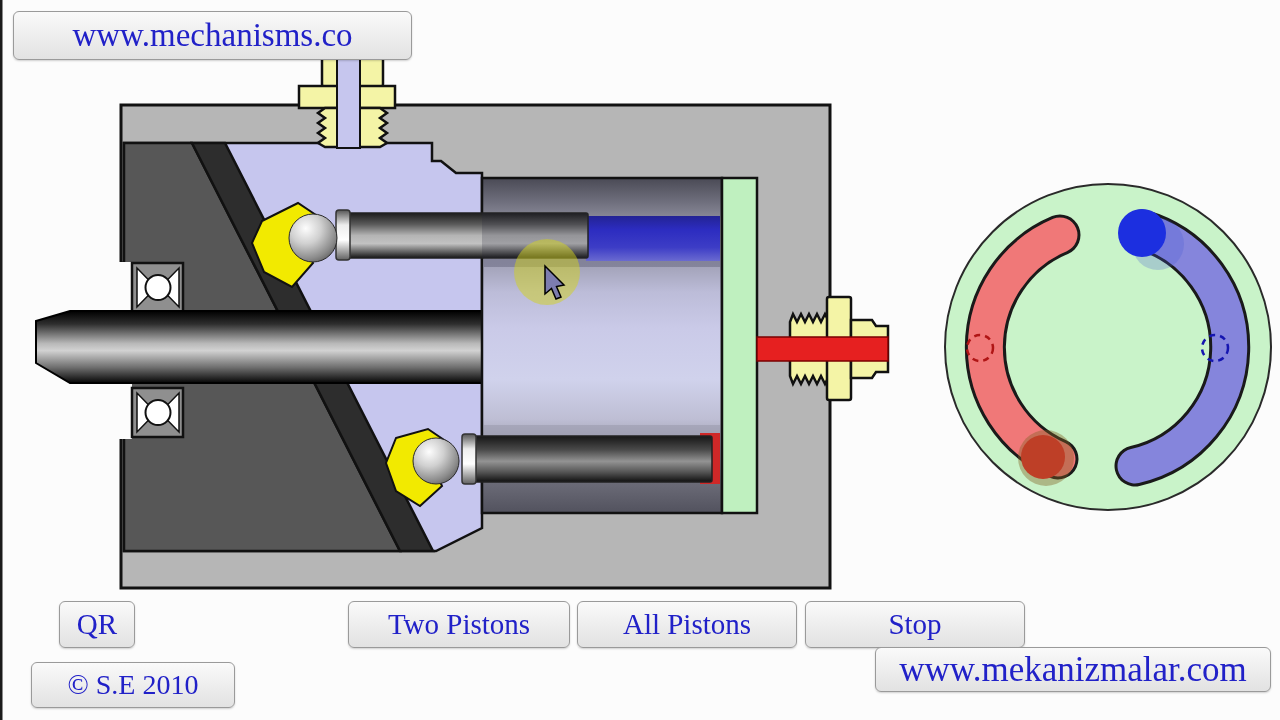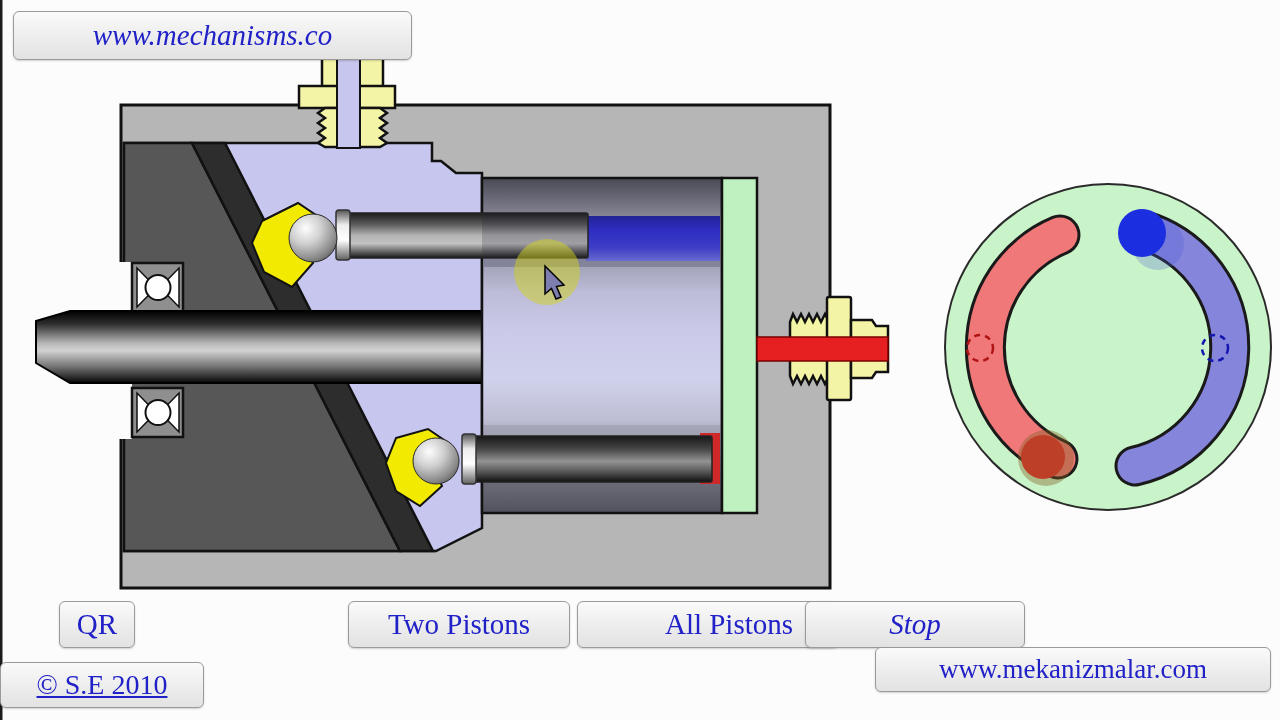--- a/index.html
+++ b/index.html
@@ -153,23 +153,23 @@
       <path d="M1142,230 A122,122 0 0 1 1135,466" fill="none" stroke="#8585dc" stroke-width="35" stroke-linecap="round"></path>
       <circle cx="1158" cy="244" r="26" fill="rgba(70,90,210,0.25)"></circle>
       <circle cx="1142" cy="233" r="24" fill="#1c2fe0"></circle>
       <circle cx="1043" cy="457" r="22" fill="#e62a2a"></circle>
       <circle cx="1046" cy="458" r="28" fill="rgba(130,95,35,0.4)"></circle>
       <circle cx="980" cy="348" r="13" fill="none" stroke="#b01515" stroke-width="2.5" stroke-dasharray="6,5"></circle>
       <circle cx="1215" cy="348" r="13" fill="none" stroke="#1515b0" stroke-width="2.5" stroke-dasharray="6,5"></circle>
     </g>
   </svg>
 
-  <div class="btn" style="left:13px;top:11px;width:397px;height:47px;font-size:29px;font-style:italic;">www.mechanisms.co</div>
+  <div class="btn" style="left:13px;top:11px;width:397px;height:47px;font-size:33px;">www.mechanisms.co</div>
 
   <div class="btn" style="left:12px;top:601px;width:74px;height:45px;font-size:29px;margin-left:47px;">QR</div>
   <div class="btn" style="left:348px;top:601px;width:220px;height:45px;font-size:29px;">Two Pistons</div>
-  <div class="btn" style="left:577px;top:601px;width:218px;height:45px;font-size:29px;padding-left:42px;">All Pistons</div>
-  <div class="btn" style="left:805px;top:601px;width:218px;height:45px;font-size:29px;font-style:italic;">Stop</div>
+  <div class="btn" style="left:577px;top:601px;width:218px;height:45px;font-size:29px;">All Pistons</div>
+  <div class="btn" style="left:805px;top:601px;width:218px;height:45px;font-size:29px;">Stop</div>
 
-  <div class="btn" style="left:0;top:662px;width:202px;height:44px;font-size:28px;text-decoration:underline;">© S.E 2010</div>
-  <div class="btn" style="left:875px;top:647px;width:394px;height:43px;font-size:27px;">www.mekanizmalar.com</div>
+  <div class="btn" style="left:31px;top:662px;width:202px;height:44px;font-size:28px;">© S.E 2010</div>
+  <div class="btn" style="left:875px;top:647px;width:394px;height:43px;font-size:35px;">www.mekanizmalar.com</div>
 
 </div>
 
 </body></html>

